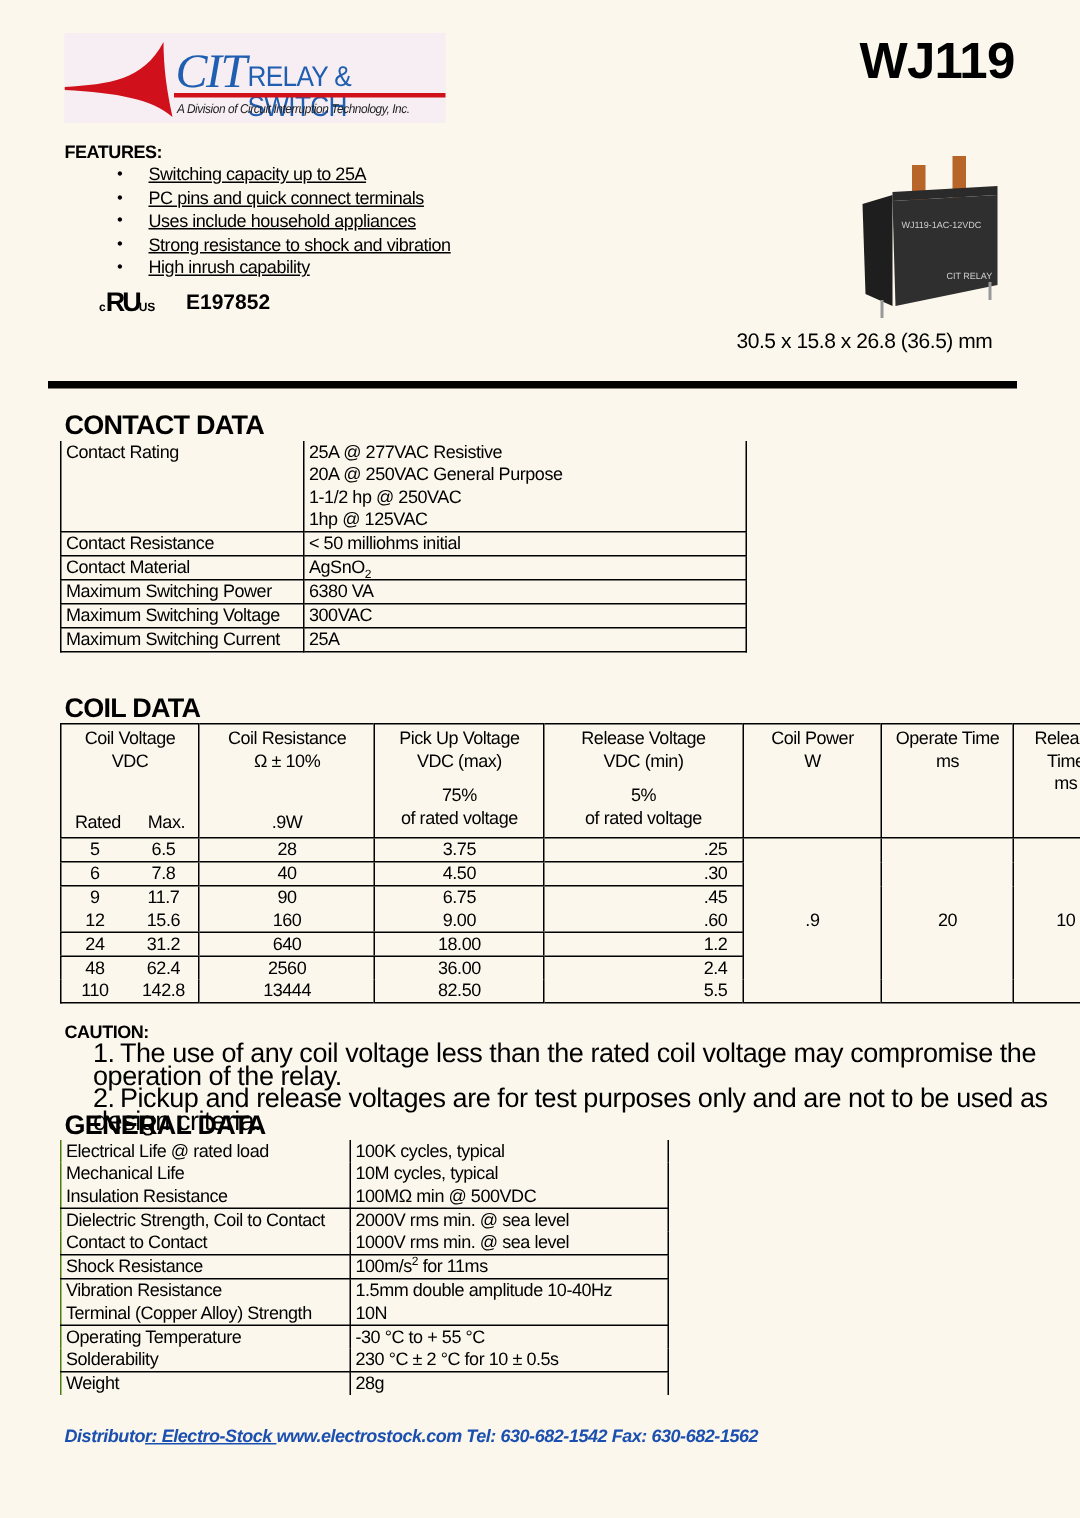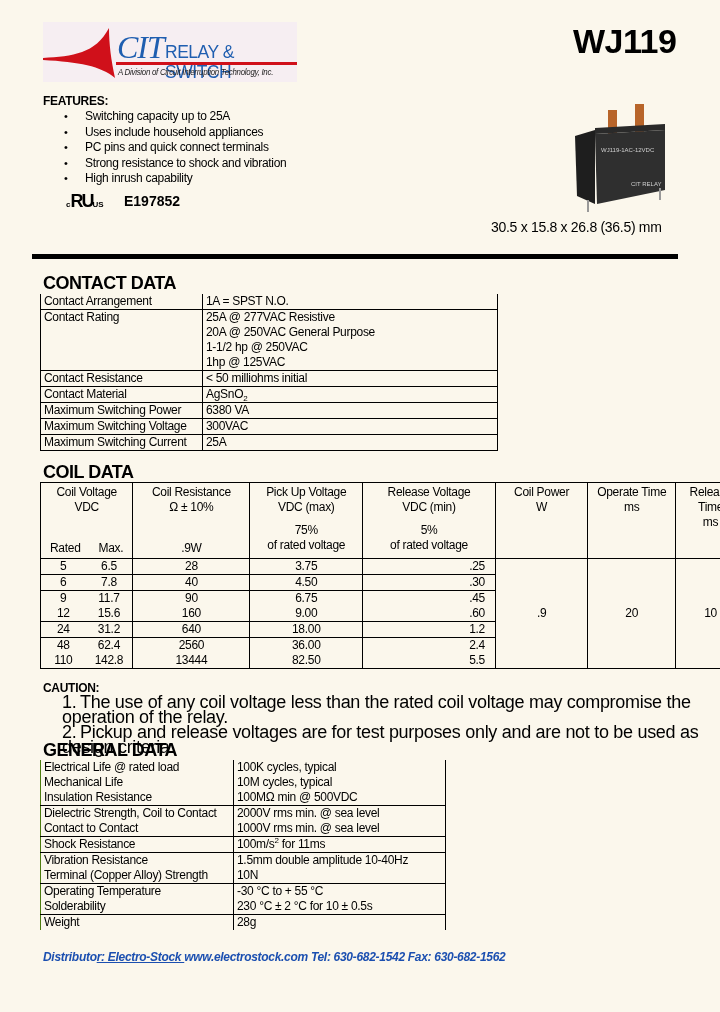--- a/index.html
+++ b/index.html
@@ -11,21 +11,21 @@
   .logo svg.swoosh { position: absolute; left: 0; top: 2px; }
   .logo .cit { position: absolute; left: 74px; top: 4px; font-family: "Liberation Serif", serif; font-style: italic; color: #1f5eb0; font-size: 32px; line-height: 42px; letter-spacing: -1px; }
   .logo .rs { position: absolute; left: 122px; top: 20px; font-family: "Liberation Sans", sans-serif; color: #1f5eb0; font-size: 19px; line-height: 20px; letter-spacing: -0.5px; transform: scaleX(0.92); transform-origin: left; }
   .logo .redline { position: absolute; left: 73px; top: 40px; width: 181px; height: 3px; background: #d0101a; }
   .logo .division { position: absolute; left: 75px; top: 45px; font-style: italic; font-size: 8.5px; letter-spacing: -0.3px; color: #222; white-space: nowrap; transform: scaleX(0.93); transform-origin: left; }
 
   .model { position: absolute; left: 573px; top: 22px; font-family: "Liberation Sans", sans-serif; font-weight: bold; font-size: 34px; line-height: 38px; letter-spacing: -0.5px; }
 
   
   .features-title { position: absolute; left: 43px; top: 94px; font-size: 12px; font-weight: bold; letter-spacing: -0.3px; }
-  .features-list { position: absolute; left: 64px; top: 109px; list-style: none; }
+  .features-list { position: absolute; left: 78px; top: 109px; list-style: none; text-decoration: underline; }
   .features-list li { font-size: 12px; line-height: 15.5px; position: relative; padding-left: 21px; letter-spacing: -0.3px; }
   .features-list li::before { content: "•"; position: absolute; left: 0; top: 0; font-size: 11px; }
   .ul-mark { position: absolute; left: 66px; top: 191px; font-weight: bold; font-size: 18px; line-height: 20px; letter-spacing: -2px; }
   .ul-mark .sm { font-size: 8px; letter-spacing: 0; }
   .ul-num { position: absolute; left: 124px; top: 193px; font-weight: bold; font-size: 14px; line-height: 16px; }
 
   
   .relay { position: absolute; left: 573px; top: 104px; width: 100px; height: 110px; }
   .dims { position: absolute; left: 491px; top: 219px; font-size: 14px; line-height: 16px; letter-spacing: -0.3px; }
 
@@ -81,22 +81,22 @@
   <div class="rs">RELAY &amp; SWITCH</div>
   <div class="redline"></div>
   <div class="division">A Division of Circuit Interruption Technology, Inc.</div>
 </div>
 
 <div class="model">WJ119</div>
 
 <div class="features-title">FEATURES:</div>
 <ul class="features-list">
   <li>Switching capacity up to 25A</li>
+  <li>PC pins and quick connect terminals</li>
   <li>Uses include household appliances</li>
-  <li>PC pins and quick connect terminals</li>
   <li>Strong resistance to shock and vibration</li>
   <li>High inrush capability</li>
 </ul>
 <div class="ul-mark"><span class="sm">c</span><span>RU</span><span class="sm">US</span></div>
 <div class="ul-num">E197852</div>
 
 <svg class="relay" viewBox="0 0 100 110">
   <rect x="35" y="6" width="9" height="30" fill="#b8652a"></rect>
   <rect x="62" y="0" width="9" height="32" fill="#b8652a"></rect>
   <polygon points="22,24 92,20 92,26 22,30" fill="#2a2a2a"></polygon>
@@ -107,24 +107,20 @@
   <text x="28" y="48" font-size="6" fill="#cfcfcf" font-family="Liberation Sans, sans-serif">WJ119-1AC-12VDC</text>
   <text x="58" y="82" font-size="6" fill="#cfcfcf" font-family="Liberation Sans, sans-serif">CIT RELAY</text>
 </svg>
 <div class="dims">30.5 x 15.8 x 26.8 (36.5) mm</div>
 
 <div class="hr"></div>
 
 <div class="section-title" style="top:273px;">CONTACT DATA</div>
 <table class="contact">
   <tbody>
-      <tr>
-    <td class="k">Contact Arrangement</td>
-    <td>1A  = SPST N.O.</td>
-  </tr>
   <tr>
     <td class="k">Contact Rating</td>
     <td>
       <div>25A @ 277VAC Resistive</div>
       <div>20A @ 250VAC General Purpose</div>
       <div>1-1/2 hp @ 250VAC</div>
       <div>1hp @ 125VAC</div>
     </td>
   </tr>
   <tr>

